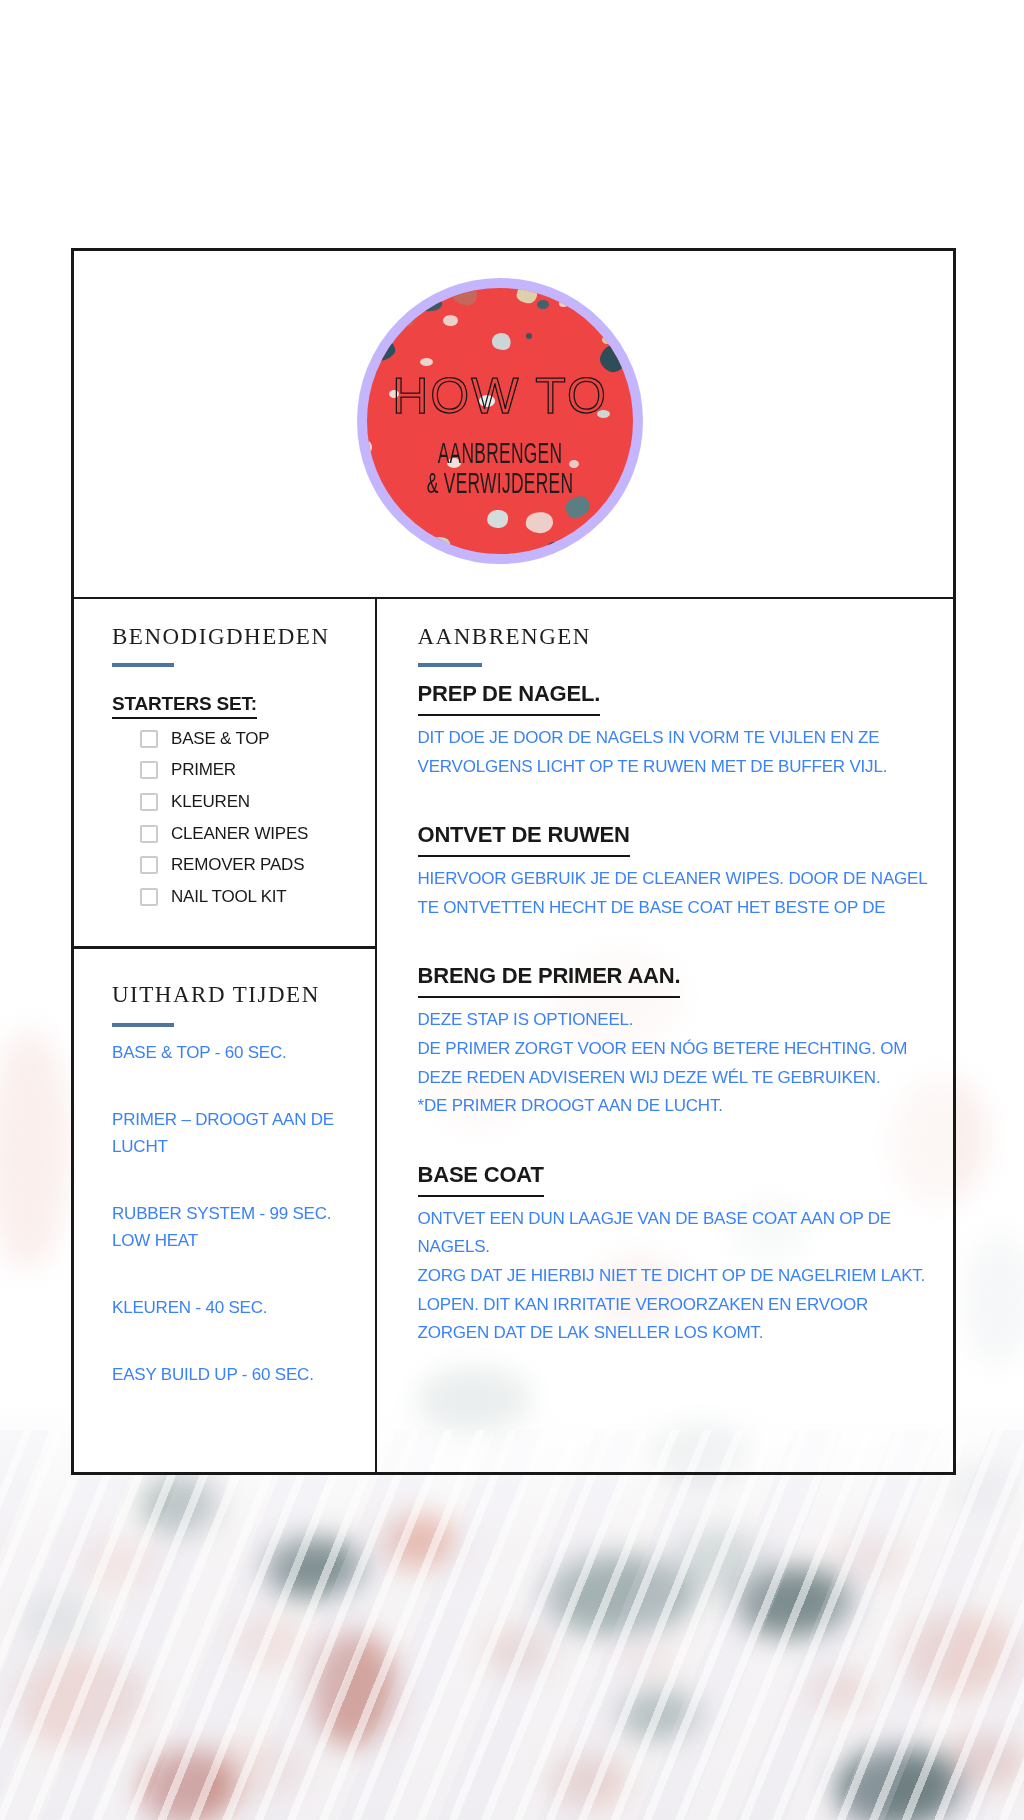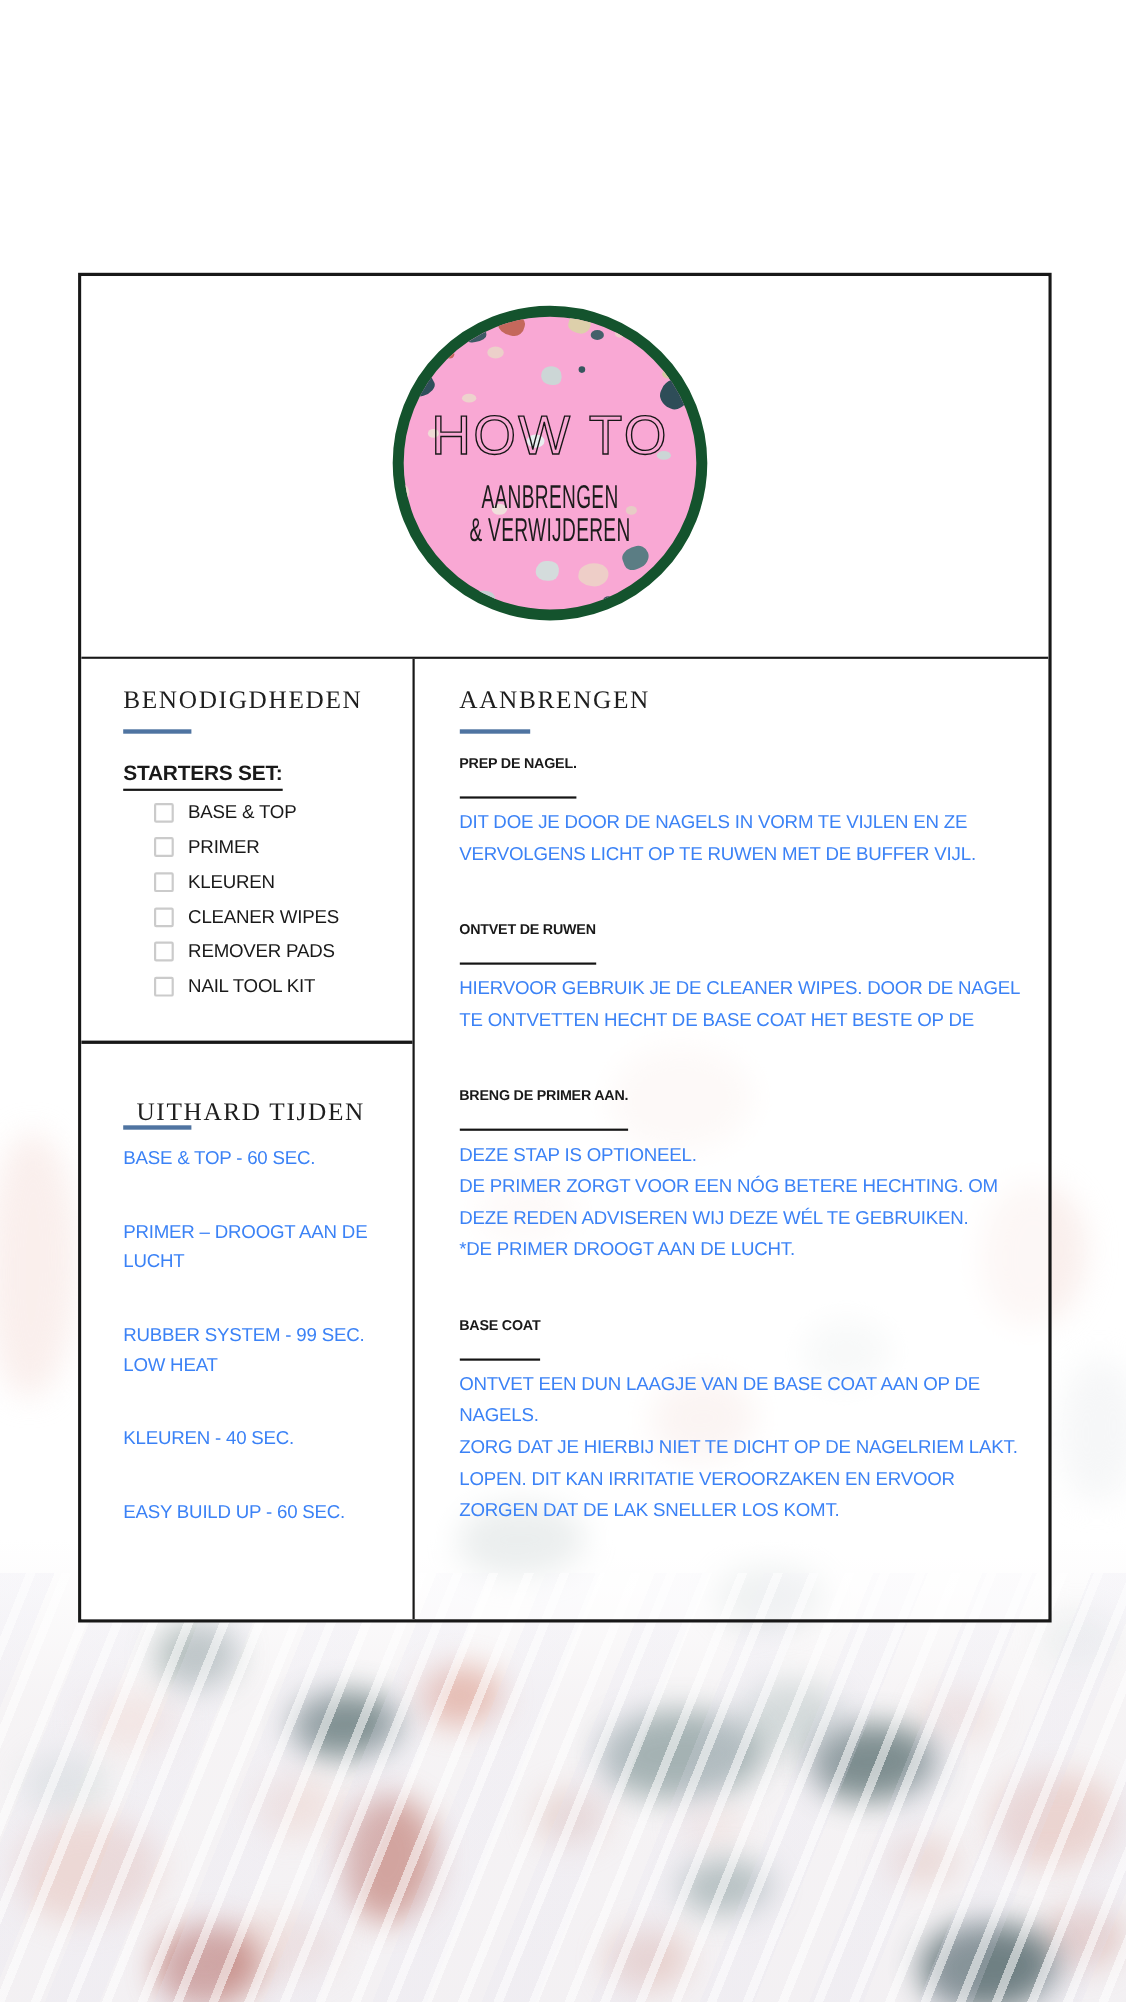--- a/index.html
+++ b/index.html
@@ -39,27 +39,27 @@
             flex:0 0 auto;background:#fff;}
   .check-label{margin-left:13px;font-size:17px;letter-spacing:-0.2px;white-space:nowrap;}
 
   .uit-list{position:absolute;left:38px;top:440px;}
   .uit-entry{margin-bottom:40px;}
   .body-line{font-size:17px;letter-spacing:-0.2px;line-height:27px;white-space:nowrap;color:#3b82f6;}
 
   .steps{position:absolute;left:40px;top:82px;}
   .step{margin-bottom:41px;}
   .step-heading-row{line-height:26px;margin-bottom:8px;}
-  .step-heading{display:inline-block;font-size:13px;font-weight:bold;letter-spacing:-0.2px;
-                border-bottom:2.5px solid #151515;padding-bottom:17px;}
+  .step-heading{display:inline-block;font-size:22px;font-weight:bold;letter-spacing:-0.2px;
+                border-bottom:2.5px solid #151515;padding-bottom:7px;}
   .steps .body-line{line-height:28.6px;}
 
   
   .logo-circle{position:absolute;left:357px;top:278px;width:266px;height:266px;border-radius:50%;
-               background:#f9a8d4;border:10px solid #14532d;overflow:hidden;z-index:2;}
+               background:#ef4444;border:10px solid #c4b5fd;overflow:hidden;z-index:2;}
   .speck{position:absolute;display:block;}
   .logo-title{position:absolute;left:0;right:0;top:82px;text-align:center;font-size:50px;
               font-weight:100;letter-spacing:2px;line-height:52px;color:#1a1a1a;white-space:nowrap;}
   @supports (-webkit-text-stroke: 1px #000){
     .logo-title{color:rgba(0,0,0,0);-webkit-text-stroke:1.25px #151515;}
   }
   .logo-sub-wrap{position:absolute;left:0;right:0;top:150px;text-align:center;}
   .logo-sub{display:block;font-size:30px;font-weight:500;line-height:30px;letter-spacing:0.5px;
             color:#1c1c1c;transform:scaleX(0.58);transform-origin:50% 50%;white-space:nowrap;}
 </style>
@@ -140,21 +140,21 @@
             <span class="check-label">REMOVER PADS</span>
           </div>
             <div class="check-item">
             <span class="checkbox"></span>
             <span class="check-label">NAIL TOOL KIT</span>
           </div>
           </div>
 
         <div class="sec-divider"></div>
 
-        <div class="serif-title" style="left:38px;top:398px;margin-left:12px;">UITHARD TIJDEN</div>
+        <div class="serif-title" style="left:38px;top:382px;">UITHARD TIJDEN</div>
         <div class="accent-line" style="left:38px;top:424px;width:62px;"></div>
 
         <div class="uit-list">
           <div class="uit-entry">
               <div class="body-line">BASE &amp; TOP - 60 SEC.</div>
             </div>
           <div class="uit-entry">
               <div class="body-line">PRIMER – DROOGT AAN DE</div>
               <div class="body-line">LUCHT</div>
             </div>

